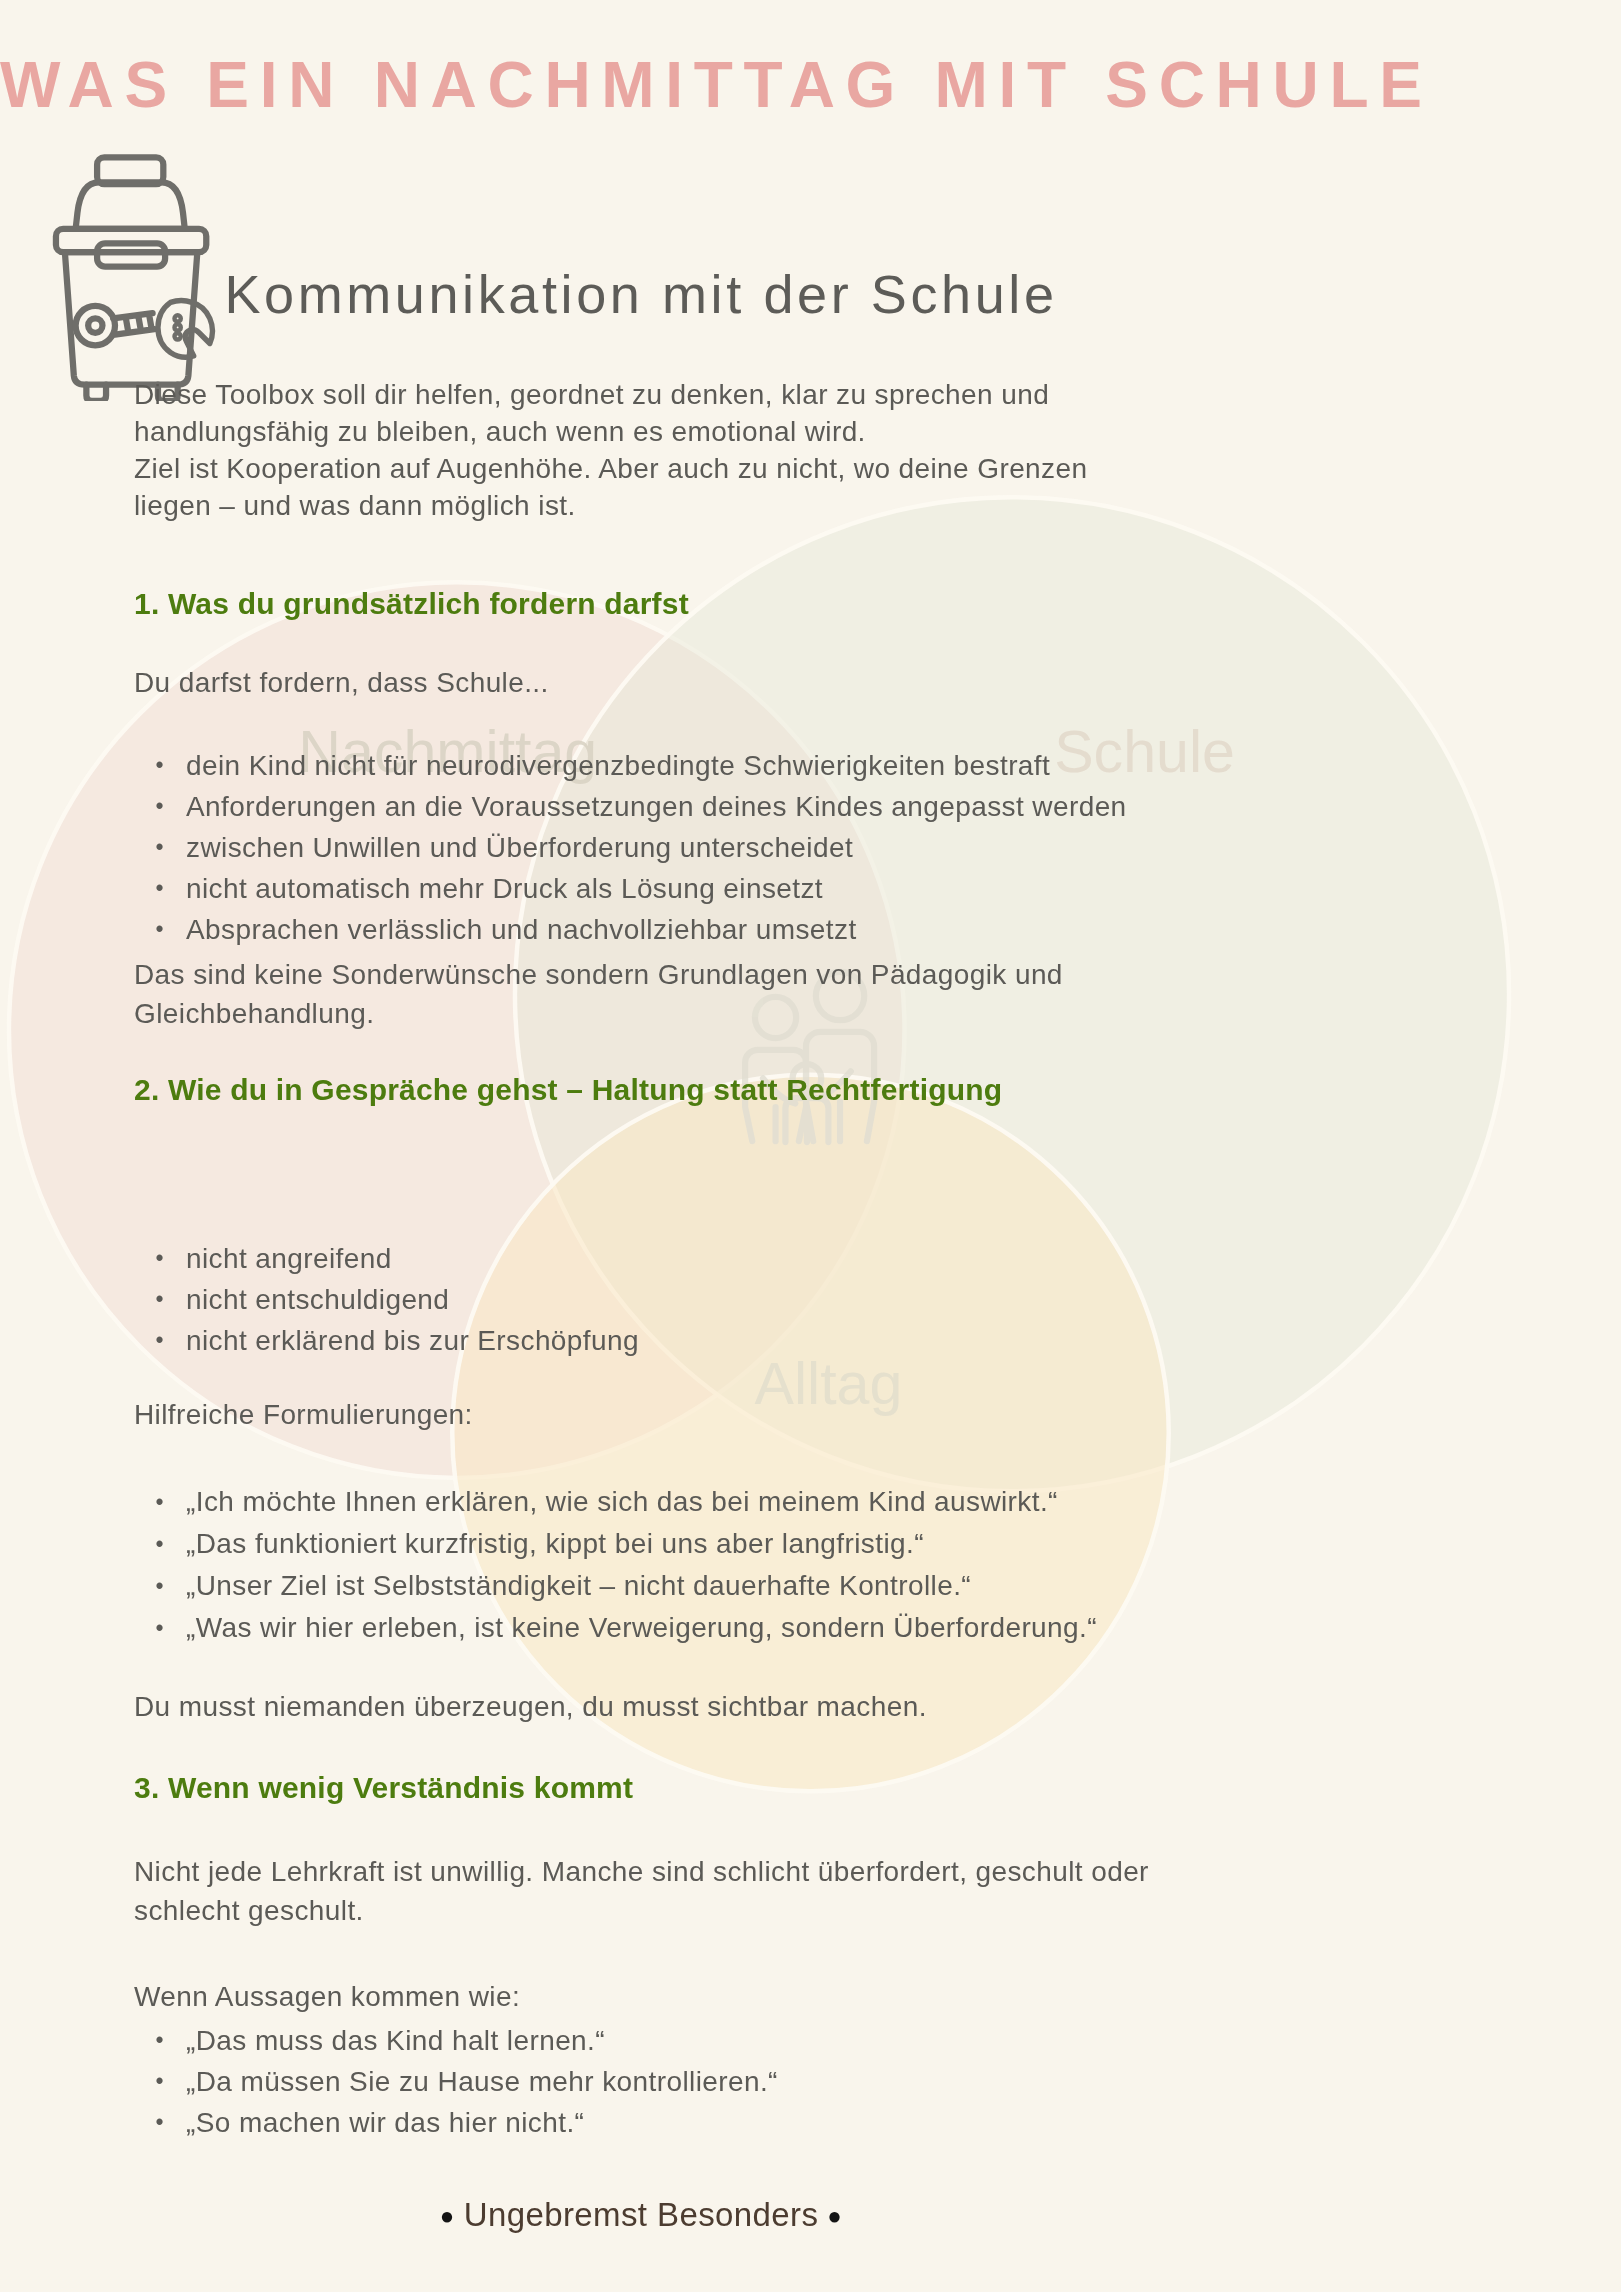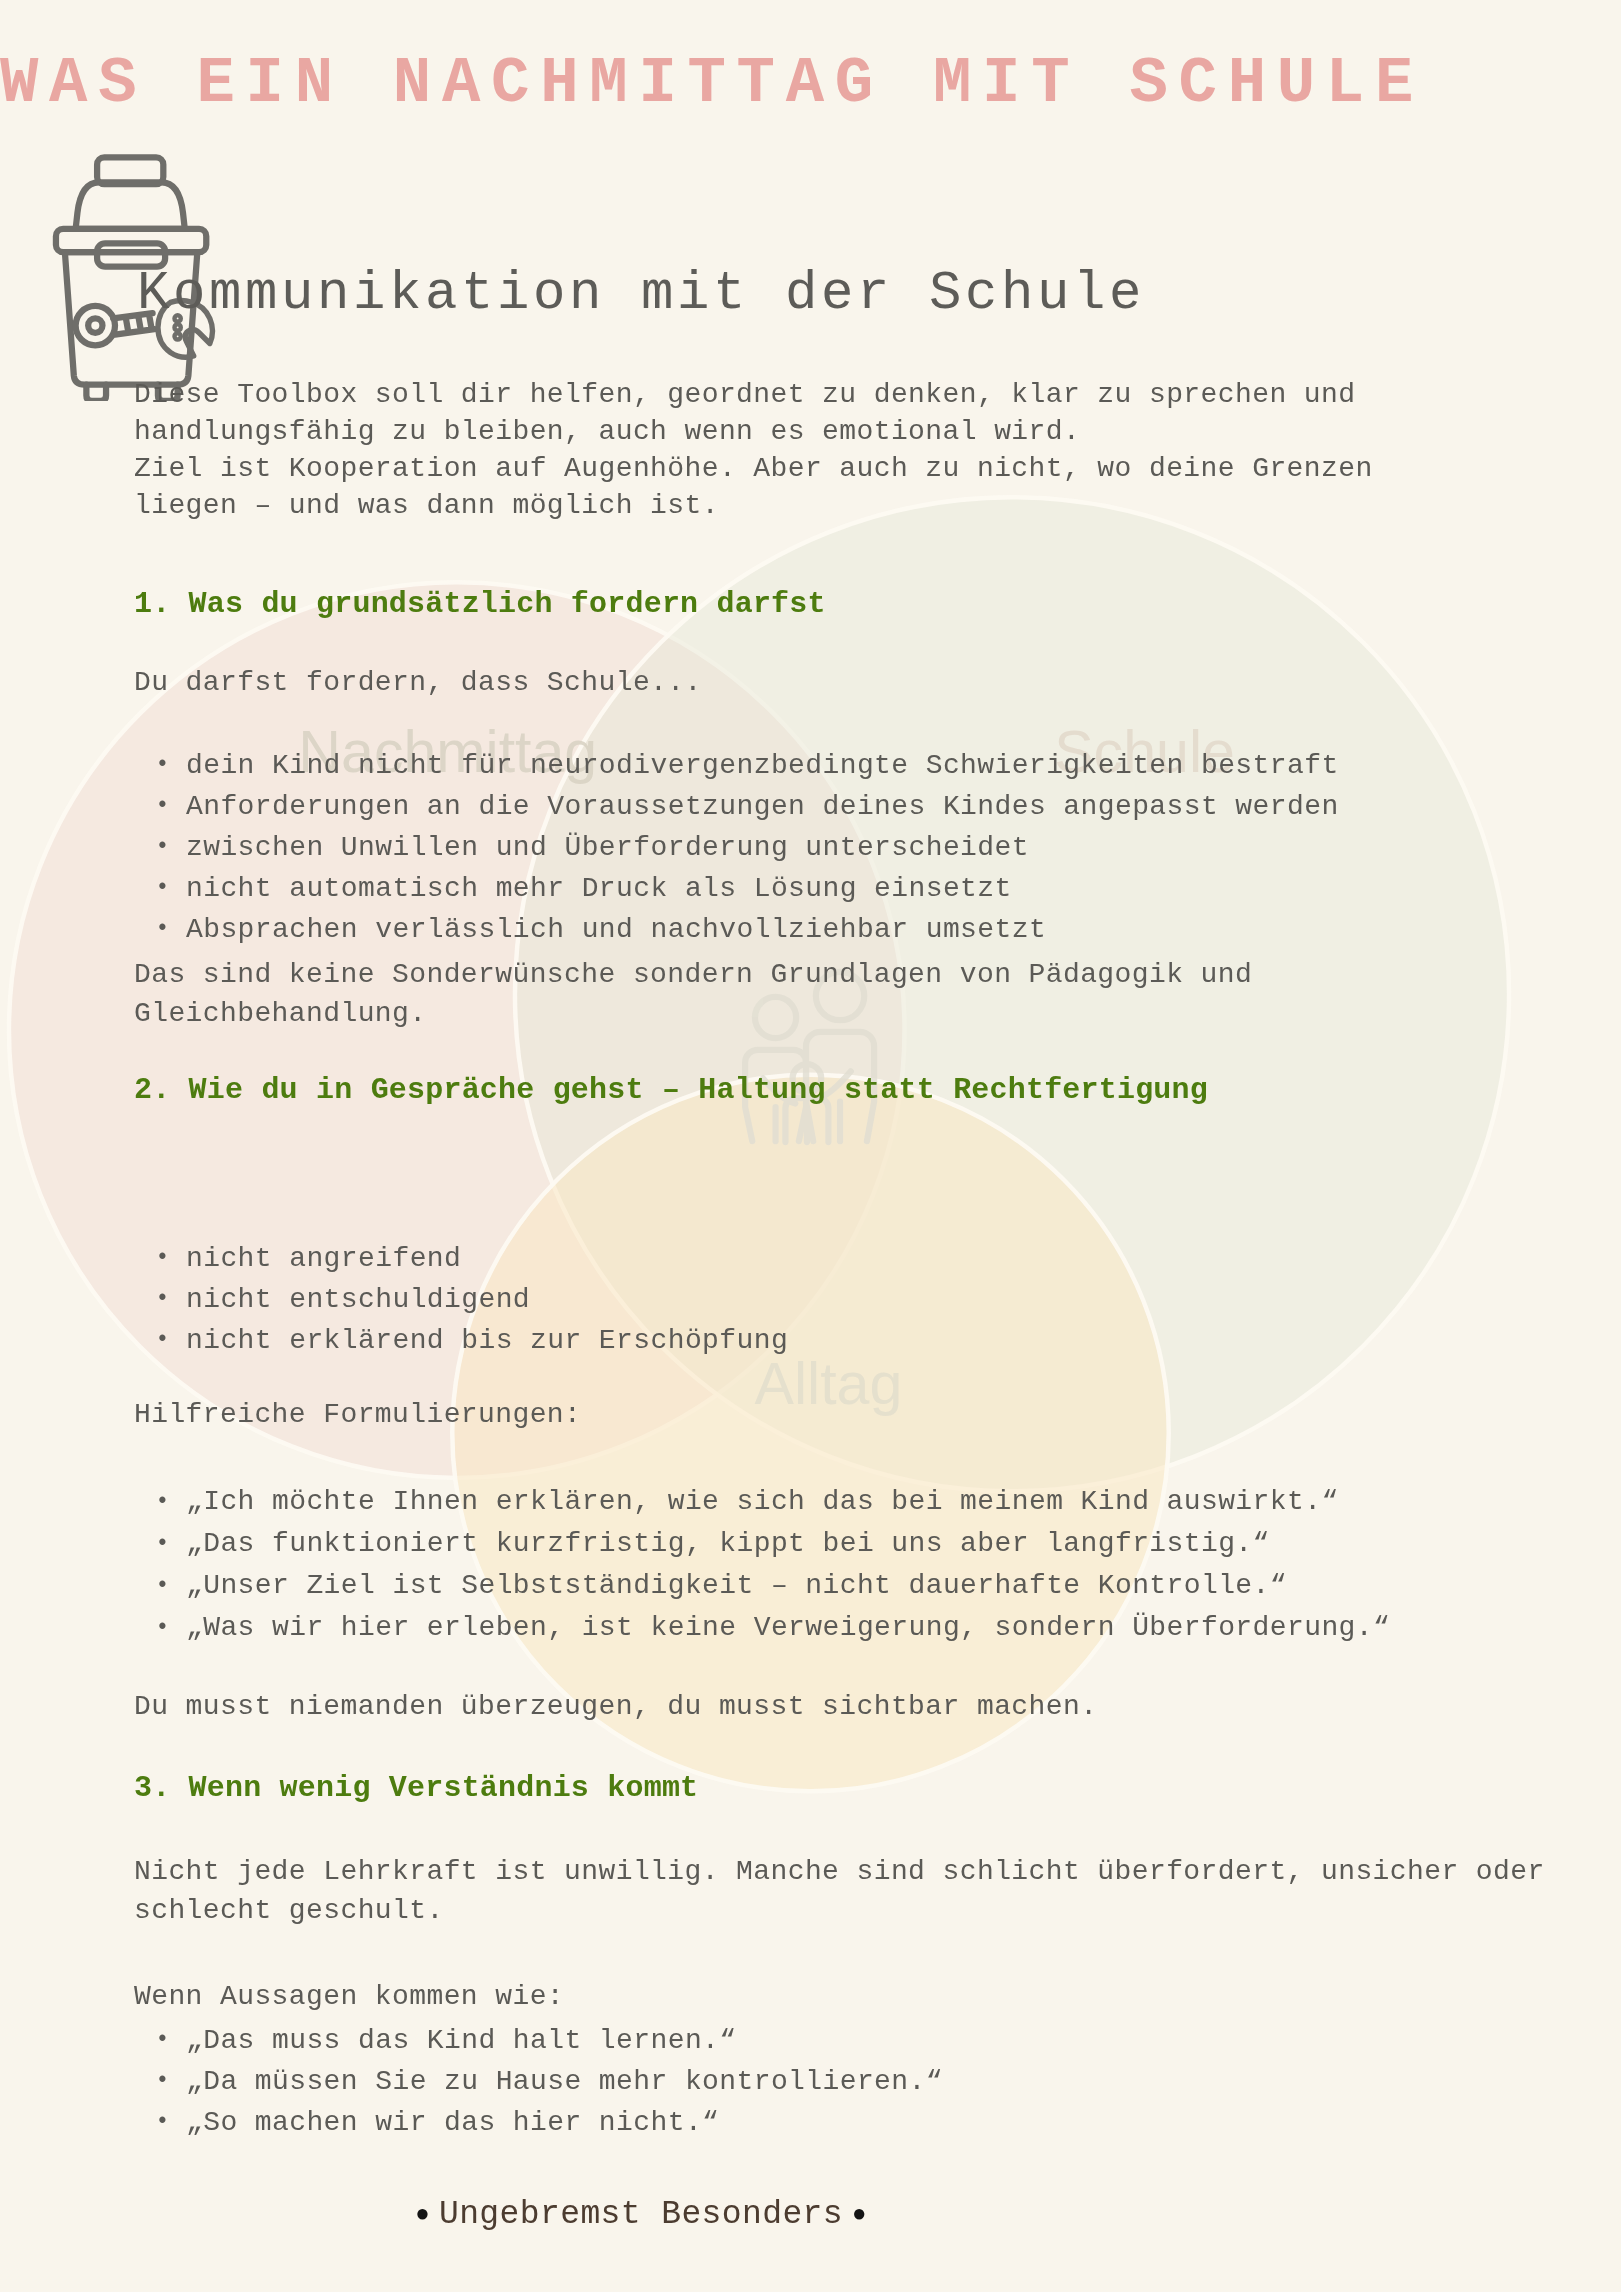--- a/index.html
+++ b/index.html
@@ -3,21 +3,21 @@
 <meta charset="utf-8">
 <style>
   html,body { margin:0; padding:0; background:#dedede; }
   .page {
     position:relative; width:1621px; height:2293px;
     background:#f9f5ec; overflow:hidden;
     font-family:"Liberation Sans","DejaVu Sans",sans-serif;
     color:#5b5a56;
   }
   .watermark { position:absolute; left:0; top:0; width:1621px; height:2293px; }
-  .content { position:absolute; left:0; top:0; width:1282px; height:2293px;font-family:Liberation Mono, monospace; }
+  .content { position:absolute; left:0; top:0; width:1282px; height:2293px; }
 
   .title {
     position:absolute; top:48px; left:0; width:100%;
     text-align:center; font-size:64px; font-weight:700;
     letter-spacing:10.7px; color:#e9a7a2; white-space:nowrap;
   }
   .subtitle {
     position:absolute; top:219px; left:0; width:100%;
     text-align:center; font-size:54px; font-weight:400;
     letter-spacing:3.6px; color:#5d5c58;margin-top:44px;
@@ -136,21 +136,21 @@
       <div class="li" style="line-height:42px"><span class="dot" style="line-height:42px">•</span><span>„Das funktioniert kurzfristig, kippt bei uns aber langfristig.“</span></div>
       <div class="li" style="line-height:42px"><span class="dot" style="line-height:42px">•</span><span>„Unser Ziel ist Selbstständigkeit – nicht dauerhafte Kontrolle.“</span></div>
       <div class="li" style="line-height:42px"><span class="dot" style="line-height:42px">•</span><span>„Was wir hier erleben, ist keine Verweigerung, sondern Überforderung.“</span></div>
     </div>
 
     <div class="tblock lead" style="top:1691px">Du musst niemanden überzeugen, du musst sichtbar machen.</div>
 
     <div class="tblock sec-h" style="top:1771px">3. Wenn wenig Verständnis kommt</div>
 
     <div class="tblock" style="top:1852px">
-      <div class="pline-wide">Nicht jede Lehrkraft ist unwillig. Manche sind schlicht überfordert, unsicher oder</div>
+      <div class="pline-wide">Nicht jede Lehrkraft ist unwillig. Manche sind schlicht überfordert, geschult oder</div>
       <div class="pline-wide">schlecht geschult.</div>
     </div>
 
     <div class="tblock lead" style="top:1981px">Wenn Aussagen kommen wie:</div>
 
     <div class="tblock" style="top:2020px">
       <div class="li"><span class="dot">•</span><span>„Das muss das Kind halt lernen.“</span></div>
       <div class="li"><span class="dot">•</span><span>„Da müssen Sie zu Hause mehr kontrollieren.“</span></div>
       <div class="li"><span class="dot">•</span><span>„So machen wir das hier nicht.“</span></div>
     </div>

